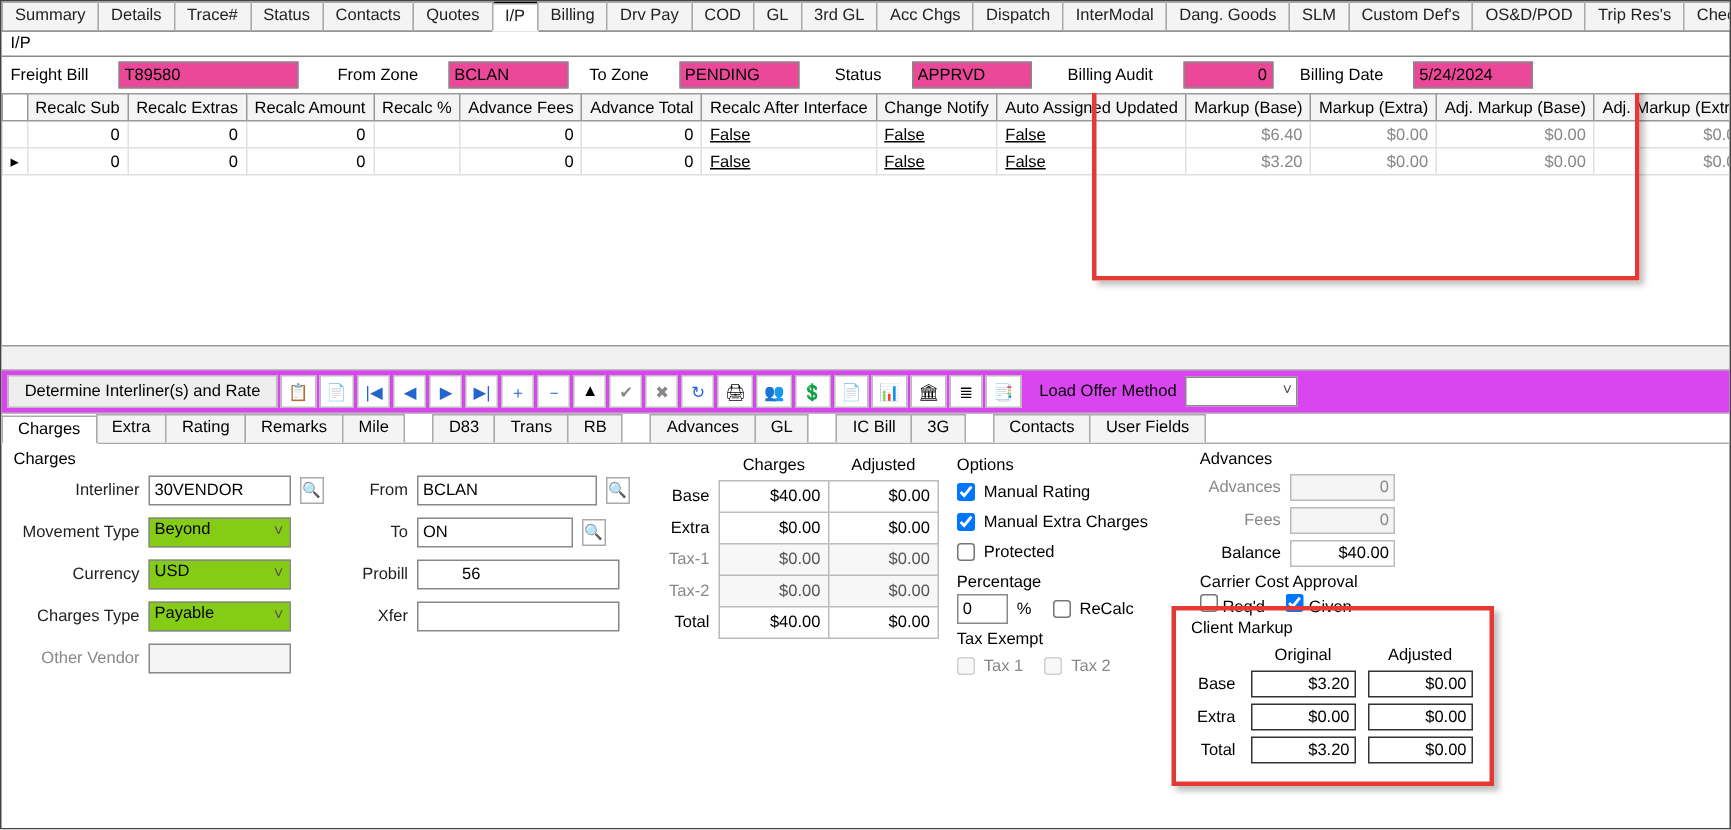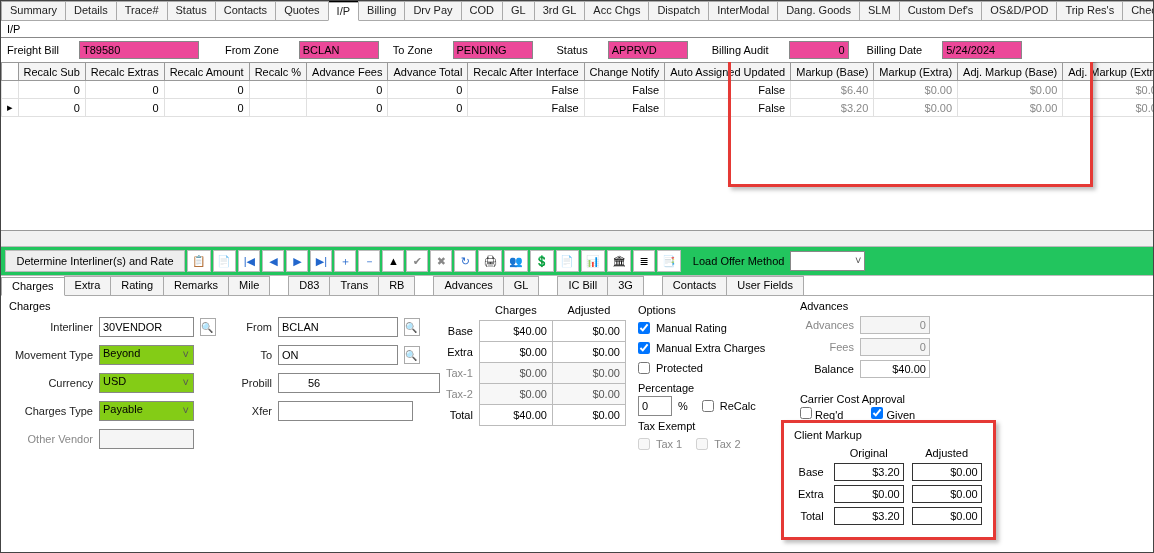--- a/index.html
+++ b/index.html
@@ -17,30 +17,30 @@
   .subheader { padding: 2px 6px; border-bottom: 1px solid #888; }
   .formbar { display: flex; align-items: center; gap: 6px; padding: 3px 6px; }
   .formbar label { margin-right: 14px; }
   .formbar input[type=text] { border: 1px solid #888; padding: 1px 3px; height: 18px; font: inherit; background: #ec4899; }
 
   
   .grid { height: 168px; overflow: hidden; position: relative; }
   table { border-collapse: collapse; font-size: 11px; }
   .grid th { border: 1px solid #999; background: #f4f4f4; font-weight: 400; padding: 2px 5px; white-space: nowrap; height: 18px; }
   .grid td { border: 1px solid #e0e0e0; padding: 2px 5px; white-space: nowrap; text-align: right; height: 18px; }
-  .grid td.left { text-align: right; }
+  .grid td.left { text-align: left; text-decoration: underline; }
   .grid .grey { color: #888; }
   .grid .row-marker { background: #fff; width: 16px; text-align: center; }
   .grid .row-marker.active::before { content: "▸"; color: #000; }
   .grid .highlight-box { position: absolute; border: 3px solid #e53935; pointer-events: none; box-shadow: 3px 3px 4px rgba(0,0,0,.25); }
 
   .scrollbar-x { height: 16px; border-top: 1px solid #999; background: #f1f1f1; }
 
   
-  .toolbar { display: flex; align-items: center; padding: 3px 4px; background: #22c55e; border-top: 1px solid #bbb; border-bottom: 1px solid #bbb; gap: 2px; }
+  .toolbar { display: flex; align-items: center; padding: 3px 4px; background: #d946ef; border-top: 1px solid #bbb; border-bottom: 1px solid #bbb; gap: 2px; }
   .toolbar button { border: 1px solid #bbb; background: #fff; height: 22px; min-width: 22px; padding: 0 4px; font: inherit; }
   .toolbar .determine { width: 180px; text-align: center; background: #eee; }
   .toolbar .combo { border: 1px solid #888; height: 20px; width: 75px; background: #fff; position: relative; }
   .toolbar .combo::after { content: "˅"; position: absolute; right: 3px; top: 2px; color: #555; }
   .toolbar .lbl { margin-left: 10px; margin-right: 4px; text-align: right; }
 
   
   .innertabs { display: flex; border-bottom: 1px solid #aaa; height: 20px; background: #fff; }
   .innertabs .itab { padding: 2px 10px; border: 1px solid #aaa; border-bottom: none; margin-right: -1px; background: #f4f4f4; }
   .innertabs .itab.active { background: #fff; border-bottom: 1px solid #fff; position: relative; top: 1px; }
@@ -65,28 +65,28 @@
   .options { margin-top: 4px; }
   .options .row { height: 20px; }
   .chk { width: 12px; height: 12px; }
   .section-title { margin-bottom: 2px; }
 
   .advances .arow { display: flex; align-items: center; gap: 6px; height: 22px; }
   .advances .arow label { width: 54px; text-align: right; color: #888; }
   .advances .arow input { width: 70px; text-align: right; border: 1px solid #bbb; height: 18px; padding: 1px 3px; font: inherit; background: #f5f5f5; color: #888; }
   .advances .arow.active input { background: #fff; color: #000; }
 
-  .markup-box { border: 3px solid #e53935; padding: 6px 10px 10px 10px; position: absolute; left: 780px; top: 124px; width: 215px; box-shadow: 3px 3px 4px rgba(0,0,0,.25); }
+  .markup-box { border: 3px solid #e53935; padding: 6px 10px 10px 10px; position: absolute; left: 780px; top: 108px; width: 215px; box-shadow: 3px 3px 4px rgba(0,0,0,.25); }
   .markup-box .mtitle { margin-bottom: 4px; }
   .markup-table td { padding: 2px 4px; text-align: right; }
   .markup-table td.lbl { text-align: right; padding-right: 6px; }
   .markup-table td.head { text-align: center; }
   .markup-table input { width: 70px; text-align: right; border: 1px solid #333; height: 18px; padding: 1px 3px; font: inherit; }
 
-  .approval { display: flex; gap: 28px; align-items: flex-start; }
+  .approval { display: flex; gap: 14px; align-items: flex-start; }
 </style>
 </head>
 <body>
 
 <div class="window">
 
   <div class="tabstrip" id="topTabs">
       <div class="tab">Summary</div>
       <div class="tab">Details</div>
       <div class="tab">Trace#</div>
@@ -266,26 +266,26 @@
         </div>
 
         <div class="col">
           <div class="row">
               <label class="lab" style="width:36px">From</label>
             <input class="tinput" style="width: 120px;" value="BCLAN">
             <span class="lookup">🔍</span>
           </div>
           <div class="row">
               <label class="lab" style="width:36px">To</label>
-            <input class="tinput" style="width: 120px;" value="ON">
+            <input class="tinput" style="width: 104px;" value="ON">
             <span class="lookup">🔍</span>
           </div>
           <div class="row">
               <label class="lab" style="width:36px">Probill</label>
-            <input class="tinput" style="width: 162px; padding-left: 29px;" value="56">
+            <input class="tinput" style="width: 135px; padding-left: 29px;" value="56">
           </div>
           <div class="row">
               <label class="lab" style="width:36px">Xfer</label>
             <input class="tinput" style="width: 135px;" value="">
           </div>
         </div>
       </div>
     </div>
 
     <div>
@@ -364,21 +364,21 @@
           </div>
         <div class="arow">
             <label>Fees</label>
             <input value="0" style="">
           </div>
         <div class="arow active">
             <label style="color:#000">Balance</label>
             <input value="$40.00" style="">
           </div>
       </div>
-      <div style="margin-top:13px">
+      <div style="margin-top:2px">
         <div class="section-title">Carrier Cost Approval</div>
         <div class="approval">
           <span><input type="checkbox" class="chk" style=""> <span>Req'd</span></span>
           <span><input type="checkbox" class="chk" checked="" style=""> <span>Given</span></span>
         </div>
       </div>
     </div>
 
     <div class="markup-box">
       <div class="mtitle">Client Markup</div>

